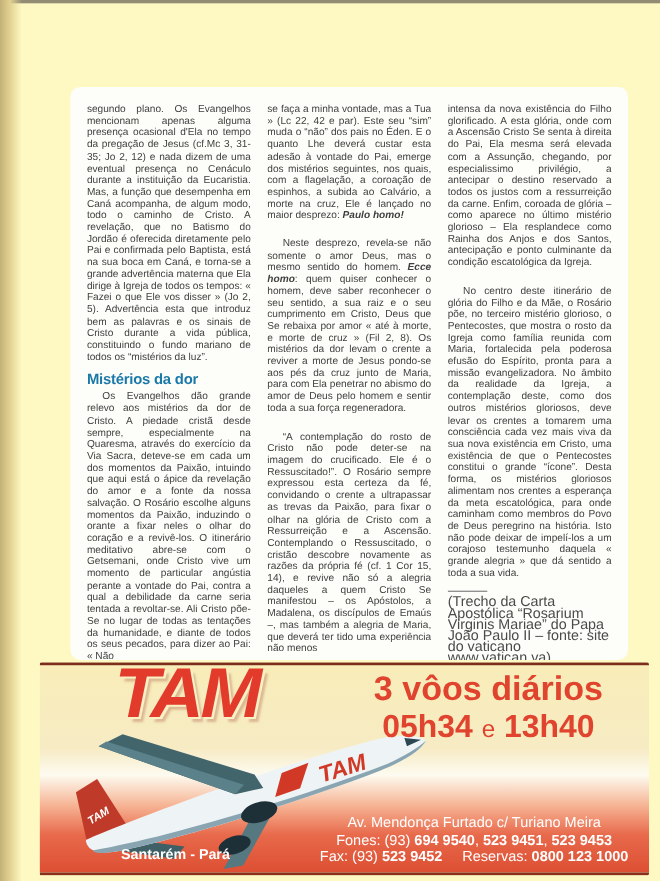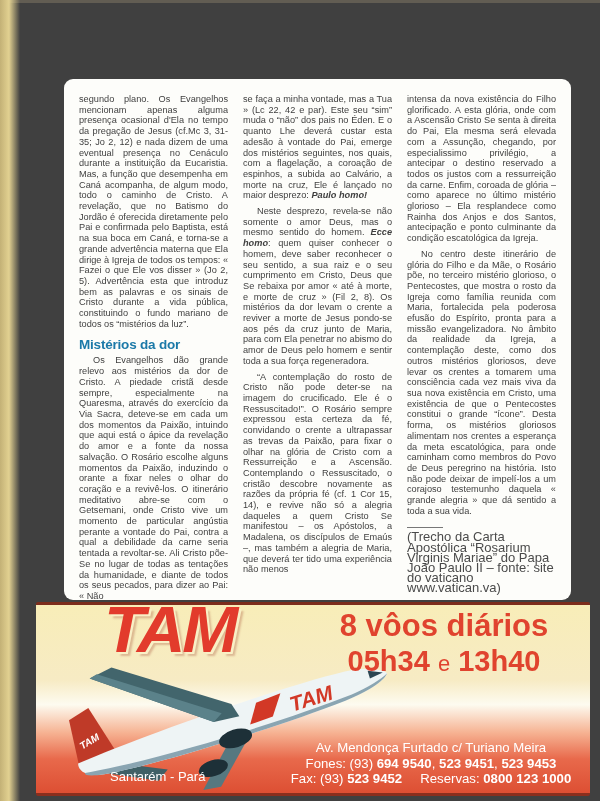--- a/index.html
+++ b/index.html
@@ -1,26 +1,26 @@
 <!DOCTYPE html>
 <html><head>
 <meta charset="utf-8">
 <style>
   html,body{margin:0;padding:0;}
   body{width:600px;height:801px;font-family:"Liberation Sans",sans-serif;}
-  .page{position:relative;width:600px;height:801px;background:#404040;overflow:hidden;}
+  .page{position:relative;width:600px;height:801px;background:#fef9c3;overflow:hidden;}
   .scan-top{position:absolute;top:0;left:0;right:0;height:3px;background:#6e675a;opacity:.75;}
   .binding{position:absolute;left:0;top:0;bottom:0;width:20px;
     background:linear-gradient(90deg,#c3b176 0%,#e2d191 45%,rgba(243,230,167,0) 100%);}
   
   .article{position:absolute;left:64px;top:79px;width:507px;height:521px;background:#fdfdfa;
     border-radius:9px;box-sizing:border-box;padding:15px 15px 0 15px;display:flex;gap:15px;}
   .col{flex:1;min-width:0;overflow:hidden;}
   .body-p{margin:0;font-size:9.2px;line-height:10.7px;text-align:justify;color:#3f3f3f;}
-  .body-p + .body-p{margin-top:5px;}
+  .body-p + .body-p{margin-top:15px;}
   .indent{text-indent:14px;}
   .heading{margin:8px 0 3px;font-size:13.5px;font-weight:bold;color:#1b79a8;letter-spacing:-.2px;}
   .ecce{font-style:italic;font-weight:bold;}
   .cite-rule{width:36px;border-top:1px solid #777;margin:11px 0 4px;}
   .citation{margin:0;font-size:13px;line-height:10.2px;color:#4a4a4a;text-align:left;}
   
   .ad{position:absolute;left:36px;top:602px;width:554px;height:194px;box-sizing:border-box;
     border-top:3px solid #7c2d1c;border-bottom:3px solid #8a2f1e;border-radius:2px;overflow:hidden;
     background:linear-gradient(180deg,#f8edb8 0%,#f7ebc4 40%,#fdfbf0 53%,#f6b292 68%,#e8694b 82%,#dd4f33 100%);}
   .plane{position:absolute;left:-12px;top:26px;width:400px;height:180px;overflow:visible;}
@@ -29,21 +29,21 @@
     text-shadow:2px 2px 0 #f9f0c6,4px 4px 2px rgba(140,30,15,.25);}
   .headline{position:absolute;right:10px;top:3px;width:272px;text-align:center;color:#e0432e;font-weight:bold;}
   .hl1{font-size:31px;line-height:36px;}
   .hl2{font-size:31px;line-height:37px;}
   .hl3{font-size:29px;line-height:34px;}
   .hl3 .conj{font-size:22px;font-weight:normal;}
   .contact{position:absolute;right:6px;bottom:6px;width:306px;text-align:center;color:#fff;
     font-size:13.2px;line-height:15.6px;}
   .contact b{font-weight:bold;}
   .faxline .gap{display:inline-block;width:18px;}
-  .location{position:absolute;left:74px;bottom:9px;color:#fff;font-size:13px;}
+  .location{position:absolute;left:74px;bottom:9px;color:#fff;font-size:13px;font-weight:bold;}
 </style>
 </head>
 <body>
 
 <div class="page">
   <div class="scan-top"></div>
   <div class="binding"></div>
 
   <section class="article">
     <div class="col">
@@ -79,21 +79,21 @@
         <text x="268" y="101" font-size="21" font-weight="bold" font-style="italic" fill="#d23826">TAM</text>
         <polygon points="190,88 84,10 108,6 212,76 216,90" fill="#42656c"></polygon>
         <polygon points="190,88 84,10 92,8 200,82" fill="#5b828a"></polygon>
         <ellipse cx="206" cy="110" rx="17" ry="9" fill="#1d3038"></ellipse>
       </g>
     </svg>
 
     <div class="tam-logo">TAM</div>
 
     <div class="headline">
-      <div class="hl1">8 vôos diários</div>
+      <div class="hl1">3 vôos diários</div>
       <div class="hl3">
         <span>05h34</span>
         <span class="conj">e</span>
         <span>13h40</span>
       </div>
     </div>
 
     <div class="contact">
       <div class="addr">Av. Mendonça Furtado c/ Turiano Meira</div>
       <div class="fones"><span>Fones: (93) </span><b>694 9540</b><span>, </span><b>523 9451</b><span>, </span><b>523 9453</b></div>

